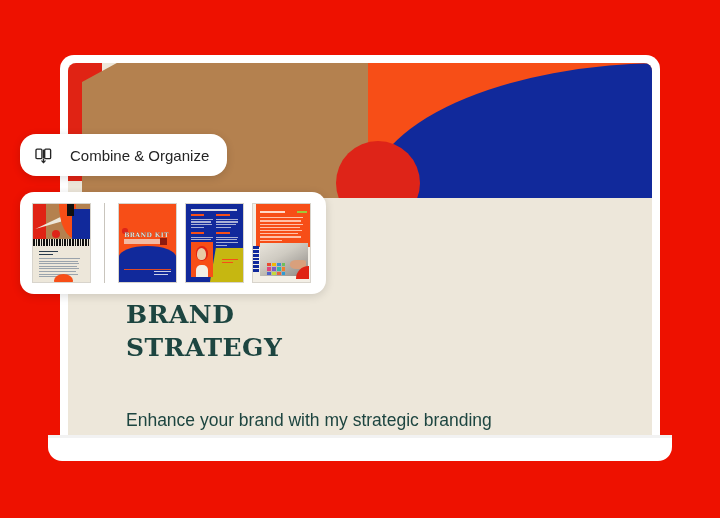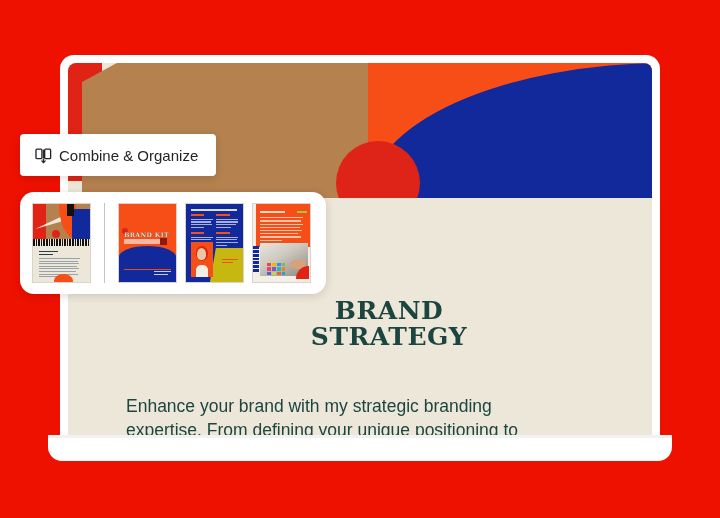--- a/index.html
+++ b/index.html
@@ -128,47 +128,46 @@
     width: 100%;
     height: 245px;
     background: #EDE7DA;
     box-sizing: border-box;
     padding: 100px 0 0 58px;
   }
   #doc-heading {
     font-family: "DejaVu Serif", serif;
     font-weight: bold;
     font-size: 25px;
-    line-height: 26px;
+    line-height: 33px;
     letter-spacing: 0.5px;
     color: #1D4540;
     margin: 0 0 44px 0;
     white-space: pre-line;
-    text-align: center;
   }
   #doc-paragraph {
     font-family: "Liberation Sans", sans-serif;
     font-size: 17.5px;
     line-height: 24px;
     color: #1D4540;
     margin: 0;
     max-width: 430px;
   }
 
   
   #combine-tooltip {
     position: absolute;
     left: 20px; top: 134px;
     height: 42px;
     display: flex;
     align-items: center;
-    gap: 6px;
+    gap: 17px;
     padding: 0 18px 0 14px;
     background: #FFFFFF;
-    border-radius: 4px;
+    border-radius: 16px;
     box-shadow: 0 2px 8px rgba(0,0,0,0.14);
     z-index: 30;
   }
   #combine-tooltip .tt-label {
     font-family: "Liberation Sans", sans-serif;
     font-size: 15px;
     color: #252525;
     white-space: nowrap;
   }
   .tt-icon {

